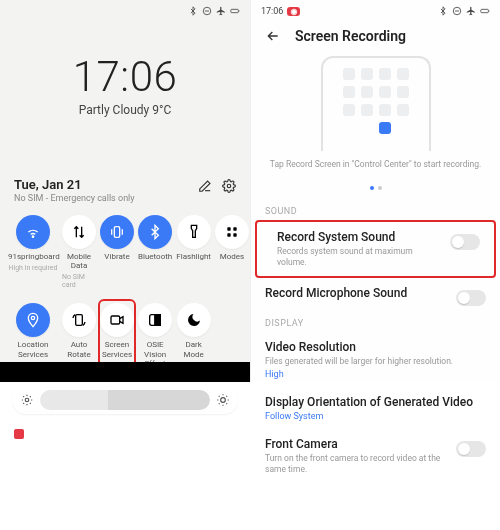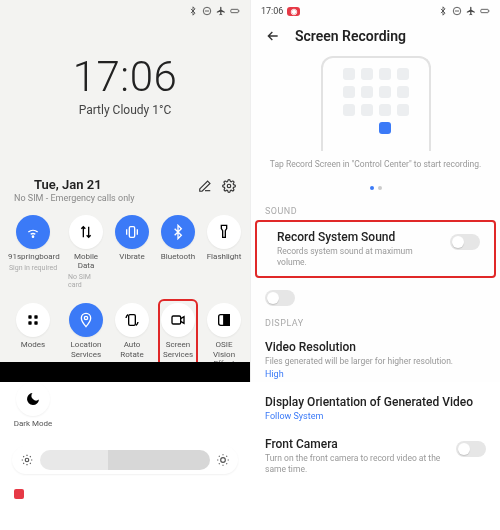--- a/index.html
+++ b/index.html
@@ -23,28 +23,28 @@
   .rec-pill { background: #e63946; color:#fff; font-size:8px; border-radius:3px; padding:0 3px; font-weight:600;}
   
   .lock-area { text-align: center; margin-top: 34px; }
   .clock { font-size: 42px; font-weight: 300; color: #222; letter-spacing: 0.5px;}
   .weather { font-size: 12px; color: #444; margin-top: 2px; }
   
   .date-row {
     display: flex; justify-content: space-between; align-items: flex-start;
     padding: 0 14px; margin-top: 60px;
   }
-  .date-row .d1 { font-size: 13px; font-weight: 600; color: #222; margin-left: 20px;}
+  .date-row .d1 { font-size: 13px; font-weight: 600; color: #222;}
   .date-row .d2 { font-size: 9px; color: #888; margin-top: 1px;}
   .date-row .actions { display: flex; gap: 10px; color: #333; margin-top:2px;}
   .date-row .actions svg { width: 14px; height: 14px; }
   
   .tiles {
-    display: grid; grid-template-columns: repeat(5, 1fr);
-    gap: 6px 6px; padding: 8px 6px 4px 6px;
+    display: grid; grid-template-columns: repeat(6, 1fr);
+    gap: 6px 0; padding: 8px 6px 4px 6px;
   }
   .tile {
     display: flex; flex-direction: column; align-items: center; gap: 3px;
     padding: 4px 2px;
   }
   .tile .circ {
     width: 34px; height: 34px; border-radius: 50%;
     display: flex; align-items: center; justify-content: center;
     background: #fff; box-shadow: 0 1px 2px rgba(0,0,0,0.06);
   }
@@ -131,21 +131,21 @@
         </svg>
       <svg viewBox="0 0 24 24" fill="none" stroke="currentColor" stroke-width="2">
           <rect x="2" y="8" width="18" height="8" rx="2"></rect>
           <path d="M22 11v2"></path>
         </svg>
     </span>
   </div>
 
   <div class="lock-area">
     <div class="clock">17:06</div>
-    <div class="weather">Partly Cloudy 1°C</div>
+    <div class="weather">Partly Cloudy 9°C</div>
   </div>
 
   <div class="date-row">
     <div>
       <div class="d1">Tue, Jan 21</div>
       <div class="d2">No SIM - Emergency calls only</div>
     </div>
     <div class="actions">
       <svg viewBox="0 0 24 24" fill="none" stroke="currentColor" stroke-width="2">
           <path d="M12 20h9"></path>
@@ -162,21 +162,21 @@
 
     <div class="tile on">
       <div class="circ">
           <svg viewBox="0 0 24 24" fill="none" stroke="currentColor" stroke-width="2">
             <path d="M5 12a11 11 0 0 1 14 0"></path>
             <path d="M8.5 15.5a6 6 0 0 1 7 0"></path>
             <circle cx="12" cy="19" r="1" fill="currentColor"></circle>
           </svg>
         </div>
       <div class="lbl">91springboard</div>
-      <div class="sub">Sign in required</div>
+      <div class="sub">High in required</div>
     </div>
     <div class="tile">
       <div class="circ">
           <svg viewBox="0 0 24 24" fill="none" stroke="currentColor" stroke-width="2">
             <path d="M8 4v16M16 4v16M5 7l3-3 3 3M19 17l-3 3-3-3"></path>
           </svg>
         </div>
       <div class="lbl">Mobile Data</div>
       <div class="sub">No SIM card</div>
     </div>
@@ -344,20 +344,23 @@
     <div class="setting">
       <div class="txts">
         <div class="t1">Record System Sound</div>
         <div class="t2">Records system sound at maximum volume.</div>
       </div>
       <div class="toggle"></div>
     </div>
   </div>
 
   <div class="setting">
+    <div class="txts">
+      <div class="t1">Record Microphone Sound</div>
+    </div>
     <div class="toggle"></div>
   </div>
 
   <div class="section-lbl">DISPLAY</div>
 
   <div class="setting">
     <div class="txts">
       <div class="t1">Video Resolution</div>
       <div class="t2">Files generated will be larger for higher resolution.</div>
       <div class="link">High</div>

